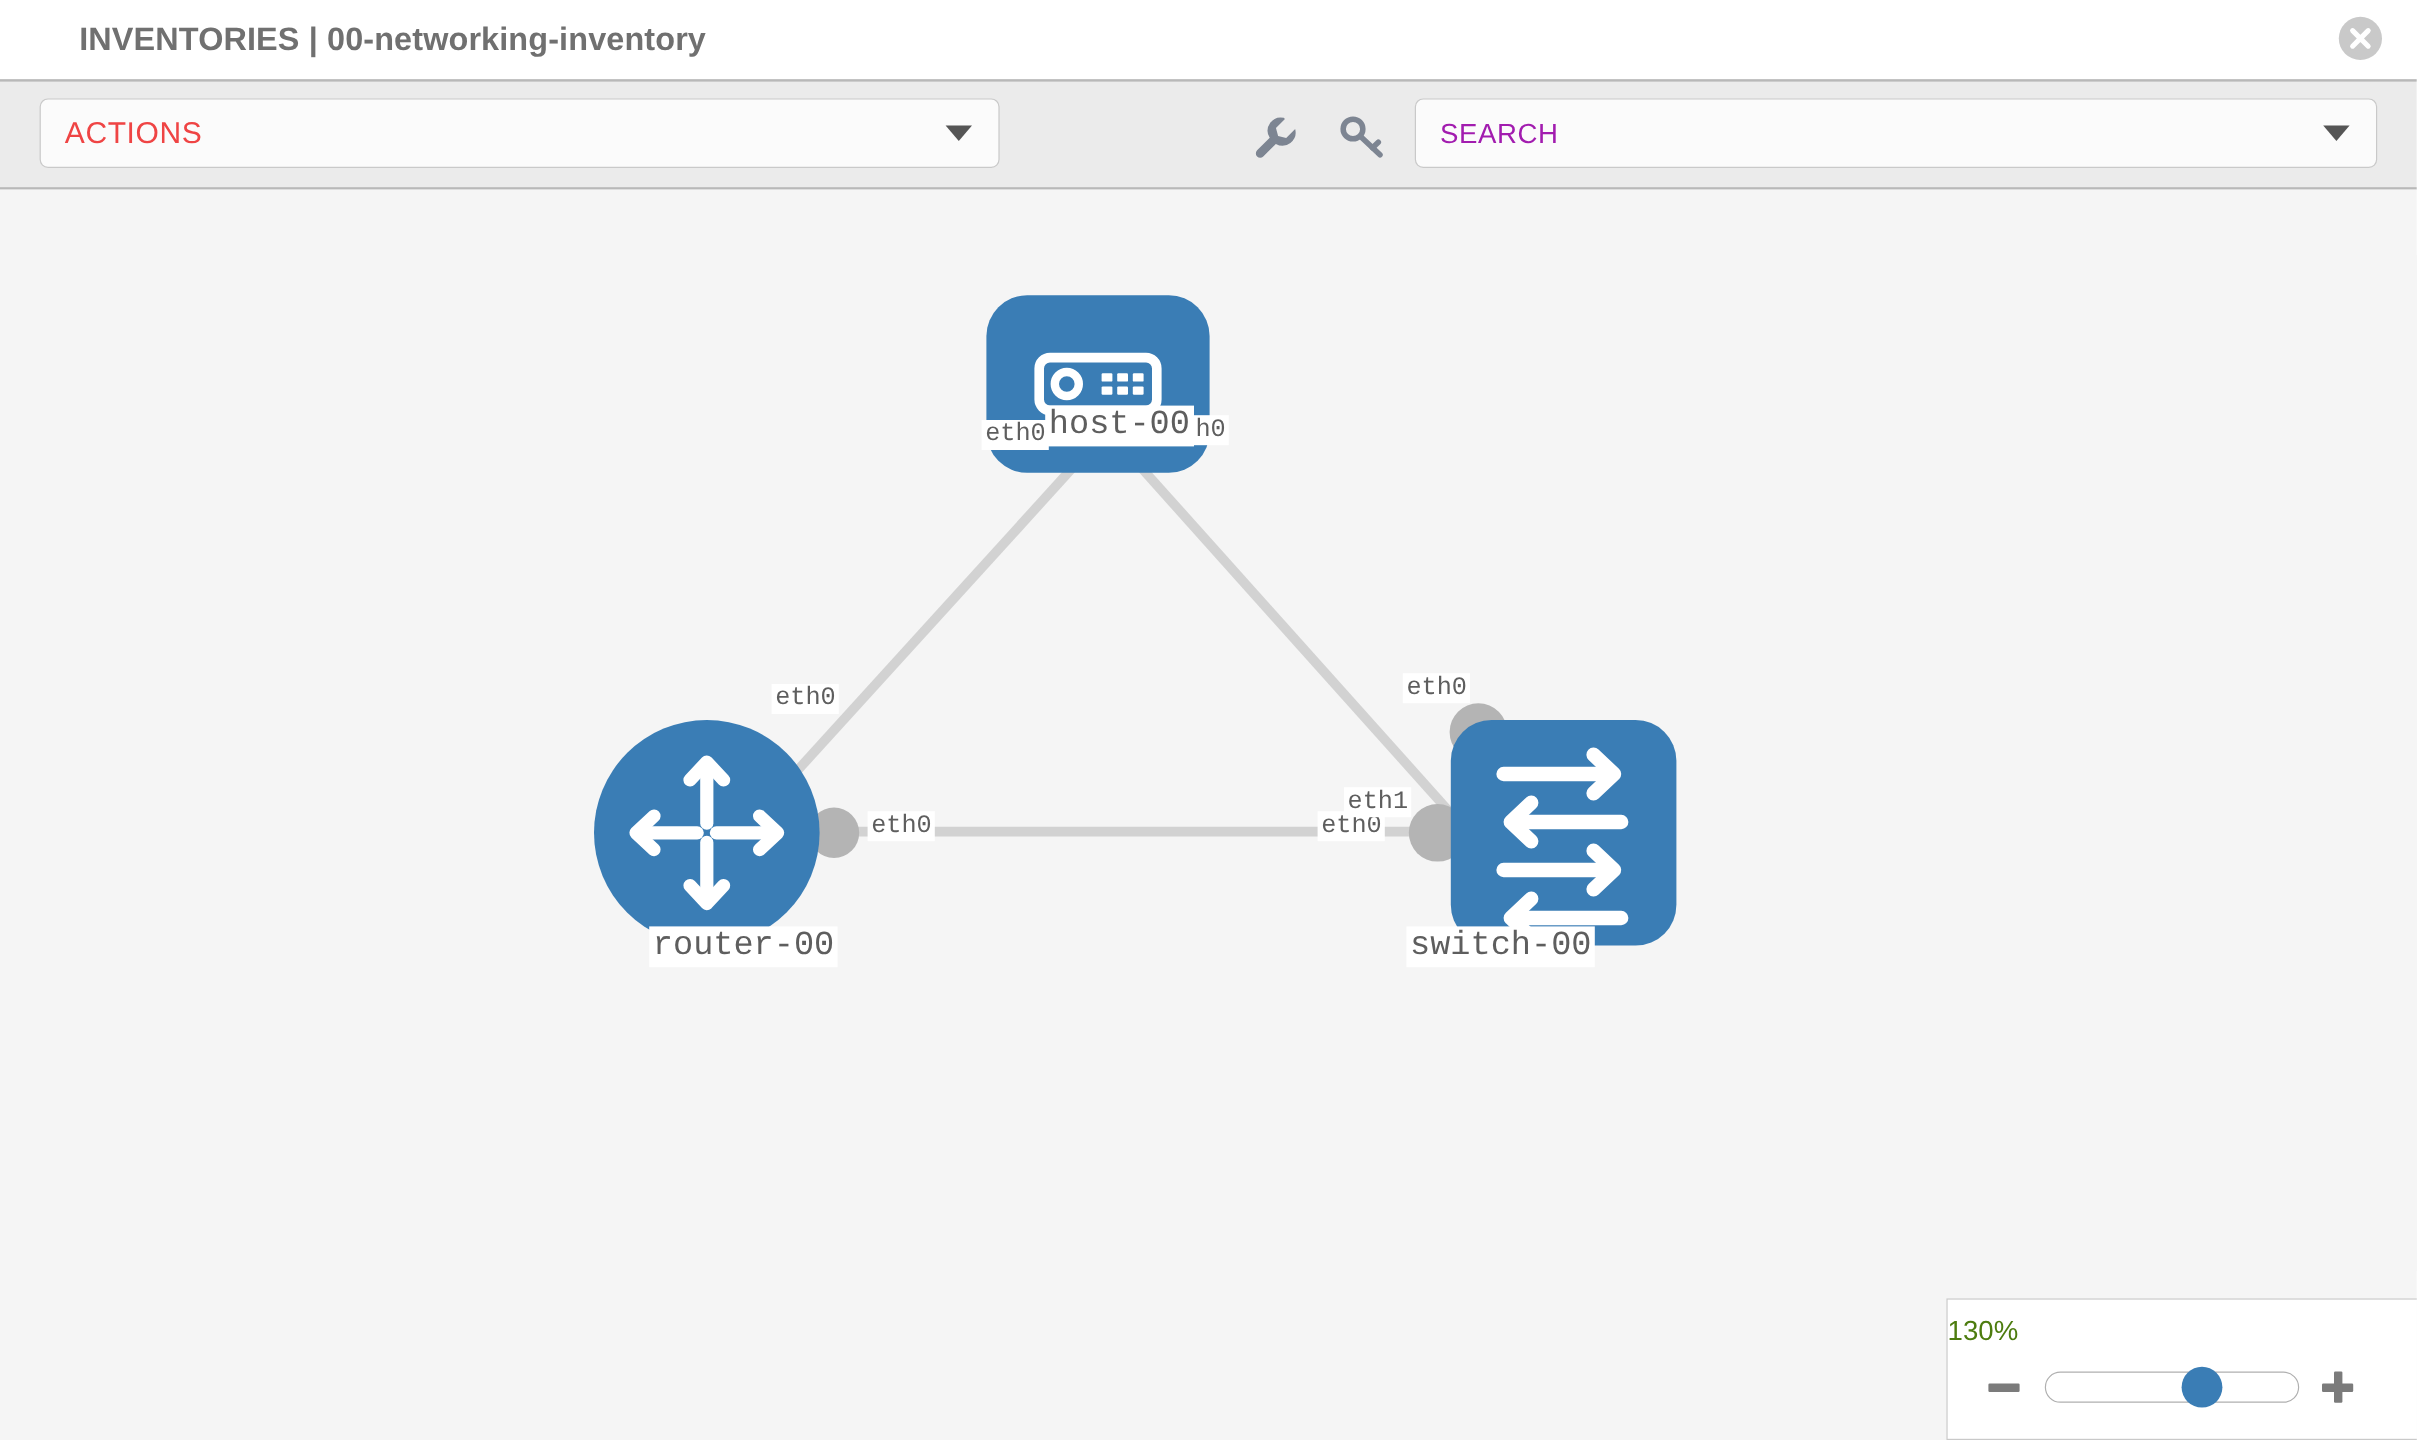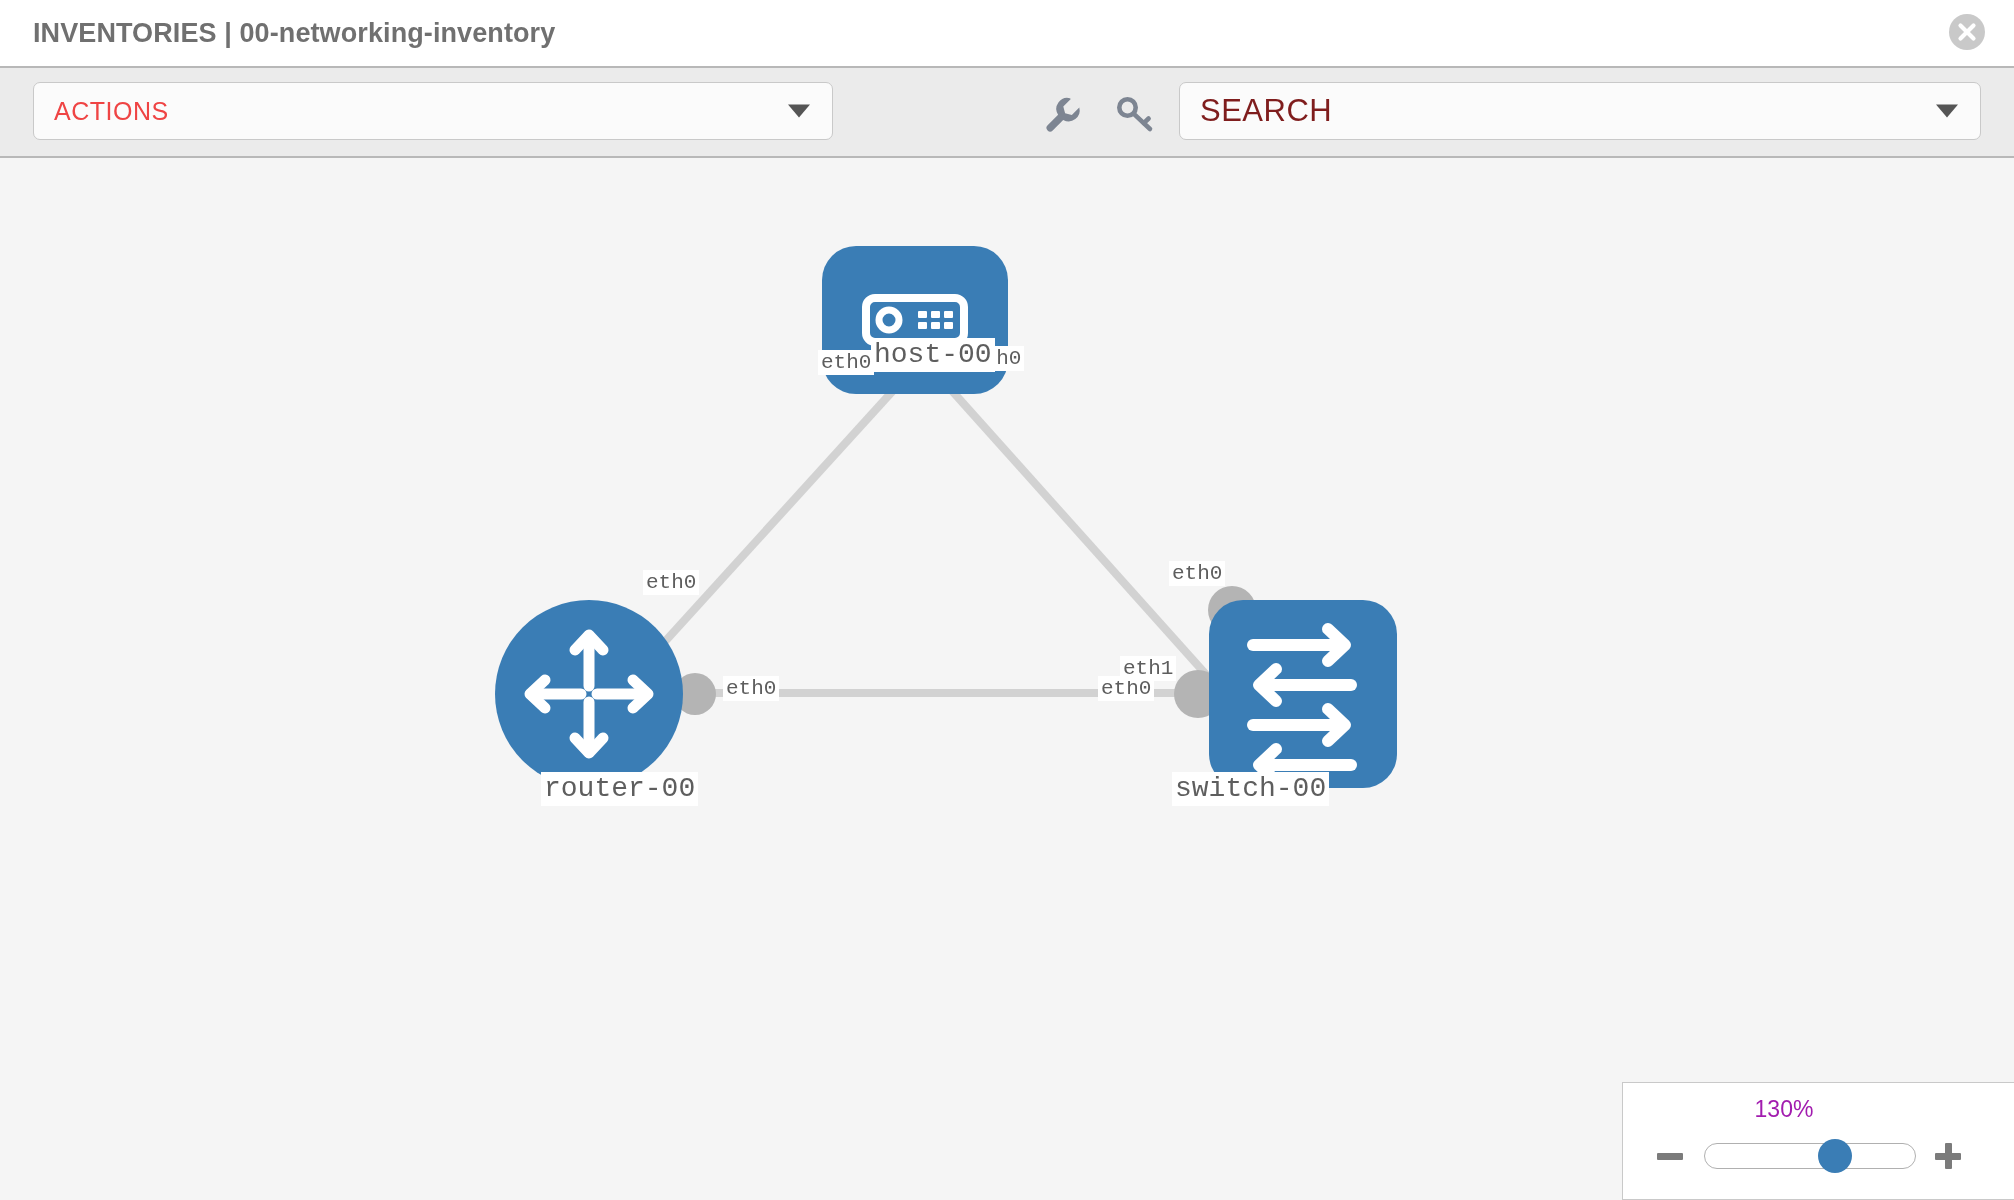--- a/index.html
+++ b/index.html
@@ -21,20 +21,21 @@
 
   
   .header {
     position: absolute;
     left: 0; top: 0;
     width: 2014px;
     height: 66px;
     background: #ffffff;
     display: flex;
     align-items: center;
+    padding-left: 33px;
   }
 
   .page-title {
     margin-left: 33px;
     font-size: 27px;
     font-weight: bold;
     color: #707070;
     letter-spacing: 0.1px;
     white-space: nowrap;
   }
@@ -110,22 +111,22 @@
     height: 58px;
     background: #fbfbfb;
     border: 1px solid #c9c9c9;
     border-radius: 7px;
     display: flex;
     align-items: center;
     cursor: text;
   }
   .search-select .label {
     margin-left: 20px;
-    font-size: 31px;
-    color: #7f1d1d;
+    font-size: 23px;
+    color: #a21caf;
     letter-spacing: 0.5px;
   }
 
   
   .canvas {
     position: absolute;
     left: 0; top: 158px;
     width: 2014px;
     height: 1042px;
     background: #f5f5f5;
@@ -178,23 +179,22 @@
     height: 118px;
     background: #ffffff;
     border: 1px solid #c9c9c9;
   }
 
   .zoom-level {
     position: absolute;
     left: 0;
     top: 13px;
     width: 322px;
-    text-align: center;
     font-size: 23px;
-    color: #a21caf;
+    color: #4d7c0f;
   }
 
   .zoom-row {
     position: absolute;
     left: 0;
     top: 50px;
     width: 460px;
     height: 46px;
     display: flex;
     align-items: center;

